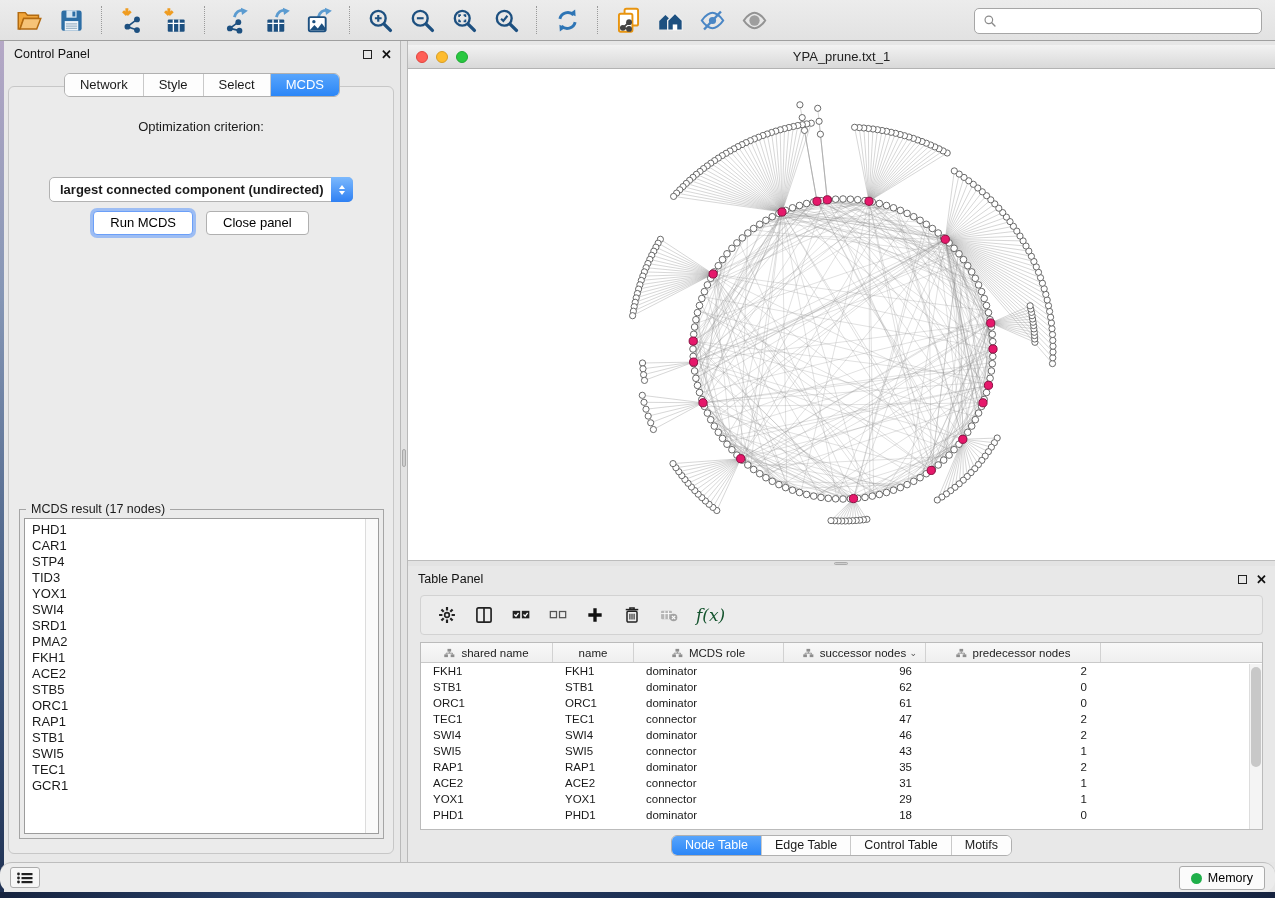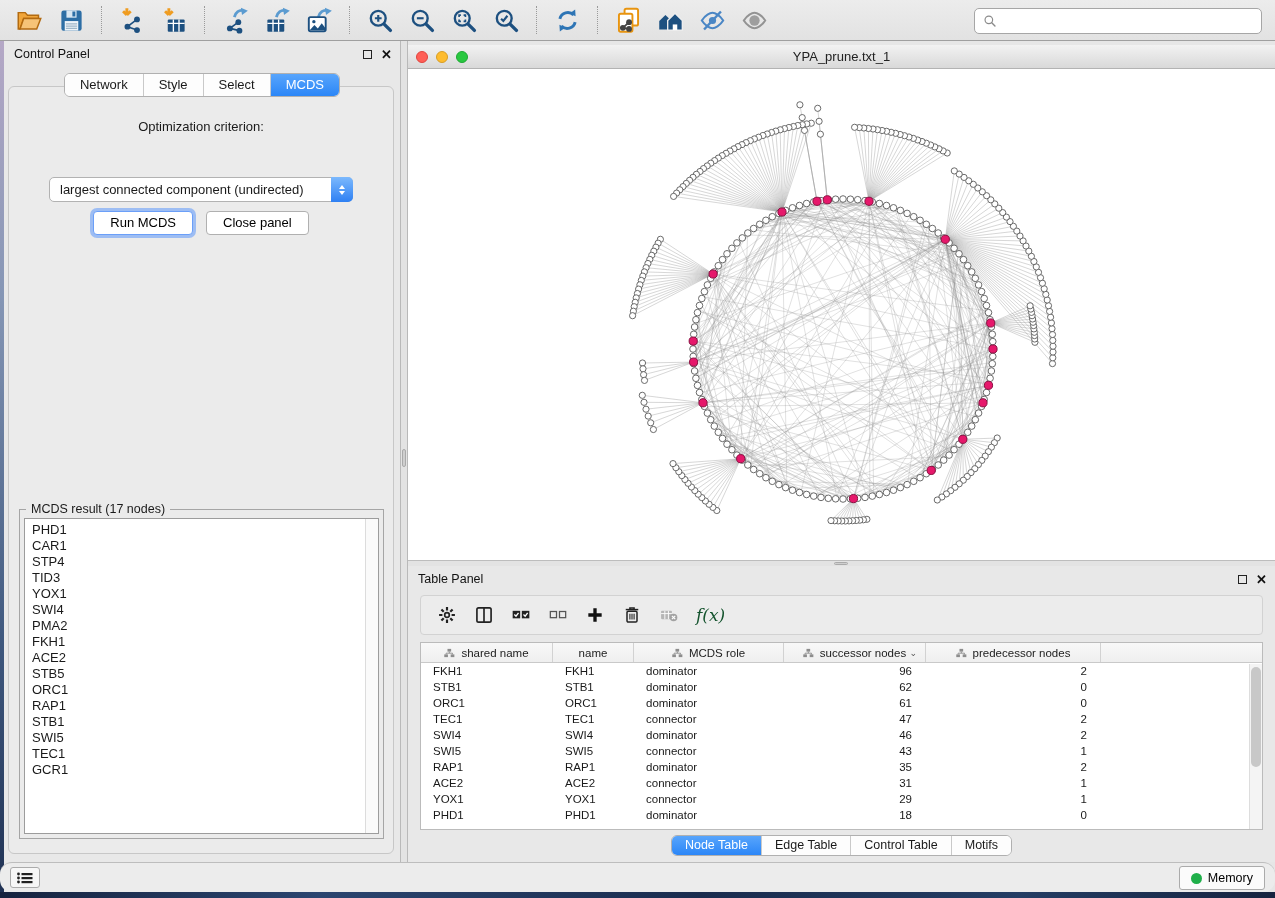--- a/index.html
+++ b/index.html
@@ -37,21 +37,21 @@
   .seg { display:inline-flex; border:1px solid #b0b0b0; border-radius:6px; overflow:hidden; background:#fff; }
   .seg-tab { padding:3px 15px 4px; font-size:13px; background:#fdfdfd; border-right:1px solid #c9c9c9; cursor:pointer; white-space:nowrap; }
   .seg-tab:last-child { border-right:none; }
   .seg-tab.active { background:linear-gradient(#58a5fc,#2b86f7); color:#fff; }
 
   #cp-body { position:absolute; left:4px; right:6px; top:45px; bottom:8px;
     border:1px solid #c7c7c7; border-radius:6px; background:#ebebeb; }
   #opt-label { text-align:center; margin-top:32px; font-size:13px; }
   #criterion-select { position:absolute; left:40px; right:40px; top:90px; height:25px;
     background:#fff; border:1px solid #b2b2b2; border-radius:5px; display:flex; align-items:center; cursor:pointer; }
-  #criterion-value { font-size:13px; padding-left:10px; flex:1; white-space:nowrap; }
+  #criterion-value { font-size:13px; padding-left:10px; flex:1; white-space:nowrap;font-weight:bold; }
   #criterion-stepper { width:22px; height:25px; margin-right:-1px; border-radius:0 5px 5px 0;
     background:linear-gradient(#7cb9fd,#2e80f3); display:flex; flex-direction:column; align-items:center; justify-content:center; gap:2px; }
   .chev-up { width:0; height:0; border-left:3.5px solid transparent; border-right:3.5px solid transparent; border-bottom:4.5px solid #fff; }
   .chev-dn { width:0; height:0; border-left:3.5px solid transparent; border-right:3.5px solid transparent; border-top:4.5px solid #fff; }
   #cp-buttons { position:absolute; left:0; right:0; top:124px; display:flex; justify-content:center; gap:13px; }
   .mac-btn { font-size:13px; font-family:"Liberation Sans",sans-serif; padding:3px 16px 4px; background:#fff;
     border:1px solid #b0b0b0; border-radius:4px; cursor:pointer; }
   .mac-btn.focused { box-shadow:0 0 0 3px rgba(92,152,250,.55); border-color:#6b9ff8; }
 
   #mcds-result-group { position:absolute; left:10px; right:9px; top:422px; bottom:14px; border:1px solid #a5a5a5; }
@@ -301,20 +301,21 @@
     <div id="mcds-result-group">
       <span id="mcds-result-title">MCDS result (17 nodes)</span>
       <div id="mcds-list">
         <div id="mcds-items">
             <div class="mcds-item">PHD1</div>
             <div class="mcds-item">CAR1</div>
             <div class="mcds-item">STP4</div>
             <div class="mcds-item">TID3</div>
             <div class="mcds-item">YOX1</div>
             <div class="mcds-item">SWI4</div>
+            <div class="mcds-item">SRD1</div>
             <div class="mcds-item">PMA2</div>
             <div class="mcds-item">FKH1</div>
             <div class="mcds-item">ACE2</div>
             <div class="mcds-item">STB5</div>
             <div class="mcds-item">ORC1</div>
             <div class="mcds-item">RAP1</div>
             <div class="mcds-item">STB1</div>
             <div class="mcds-item">SWI5</div>
             <div class="mcds-item">TEC1</div>
             <div class="mcds-item">GCR1</div>

